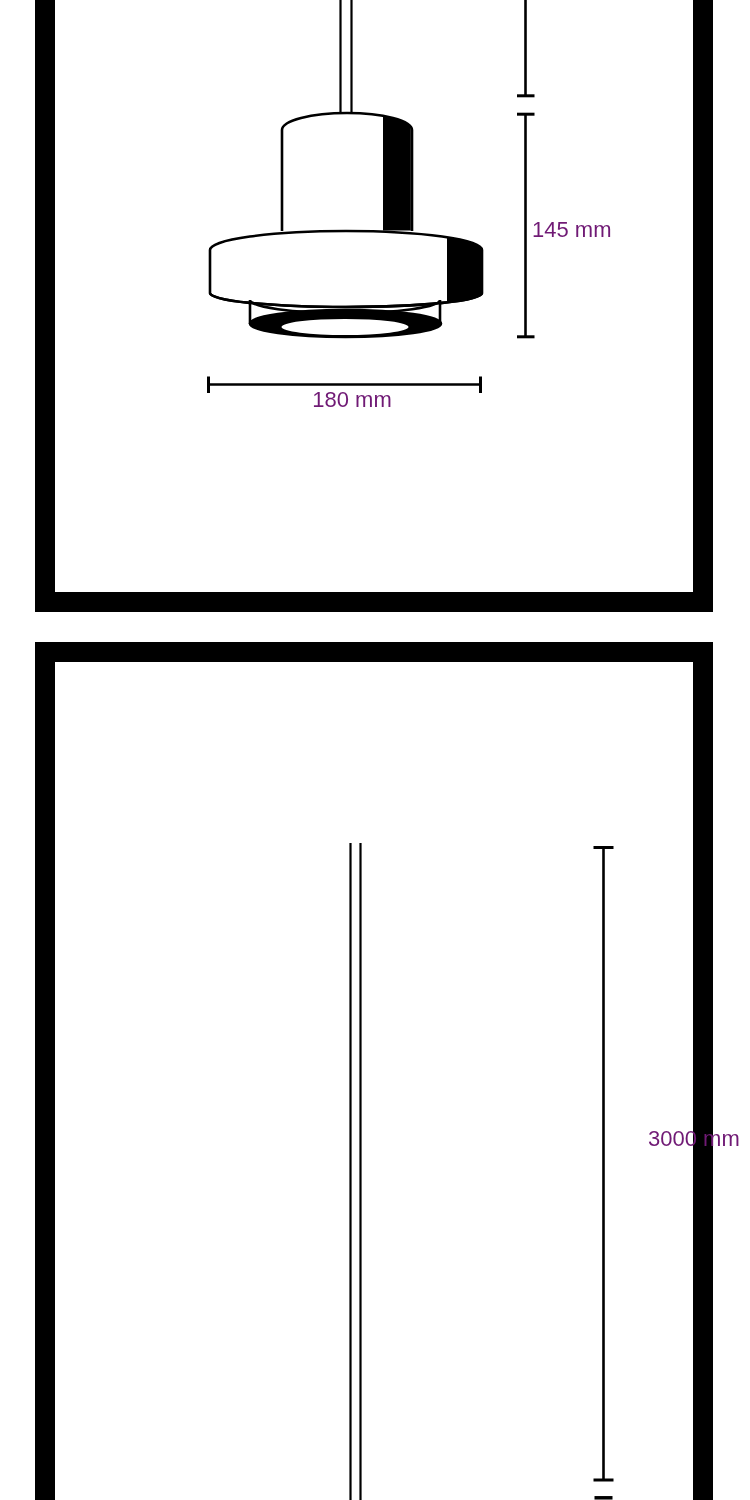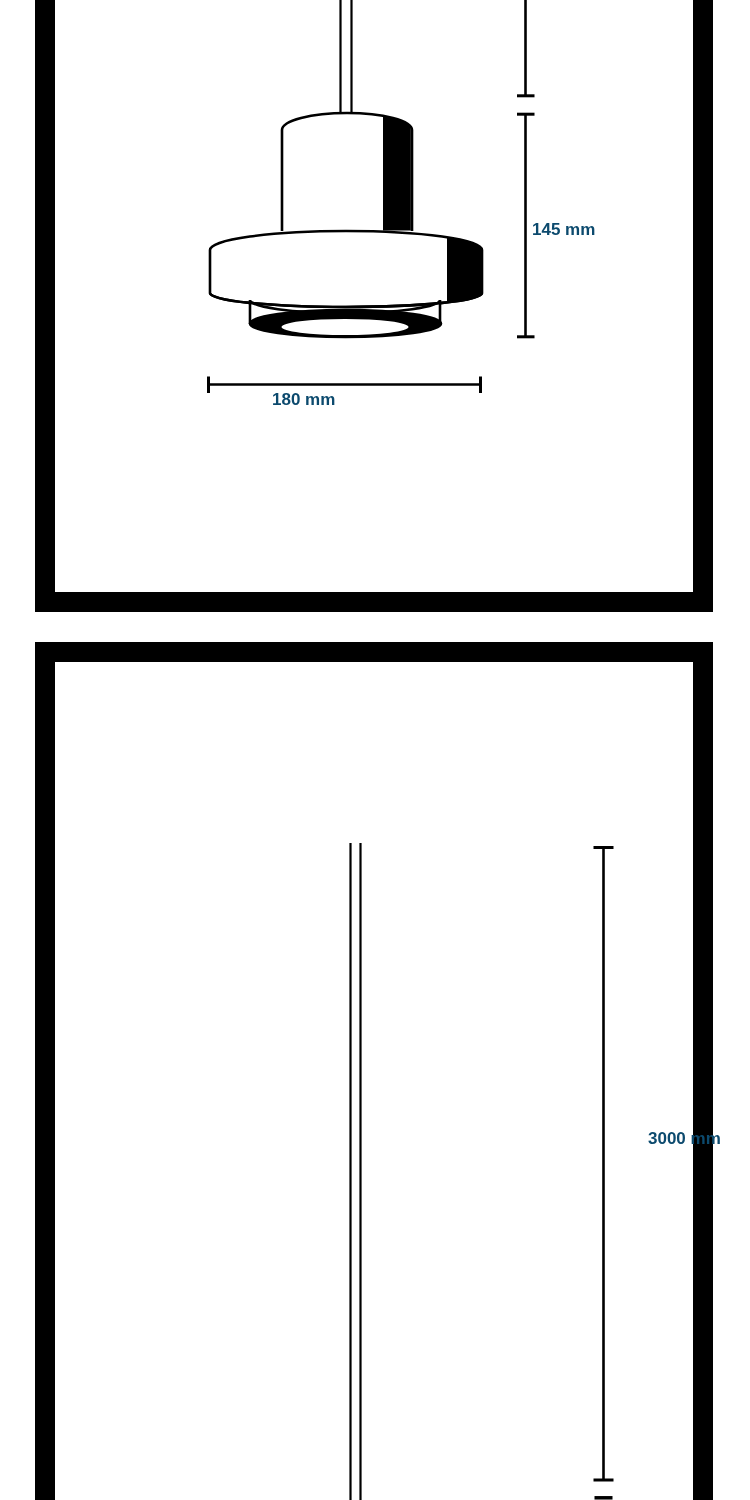--- a/index.html
+++ b/index.html
@@ -34,28 +34,28 @@
   }
   #drawing-layer {
     position: absolute;
     left: 0;
     top: 0;
     width: 750px;
     height: 1500px;
   }
   .dim-label {
     position: absolute;
-    font-size: 17px;
-    font-weight: 700;
+    font-size: 22px;
+    font-weight: 400;
     line-height: 19px;
-    color: #0c4a6e;
+    color: #701a75;
     white-space: nowrap;
   }
   #height-dim-label { left: 532px; top: 220px; }
-  #width-dim-label  { left: 272px; top: 390px; width: 160px; }
+  #width-dim-label  { left: 272px; top: 390px; width: 160px; text-align: center; }
   #cable-dim-label  { left: 612px; top: 1129px; margin-left: 36px; }
 </style>
 </head>
 <body>
 
 <div id="panel-top" class="panel"></div>
 <div id="panel-bottom" class="panel"></div>
 
 <svg id="drawing-layer" viewBox="0 0 750 1500" xmlns="http://www.w3.org/2000/svg">
 

